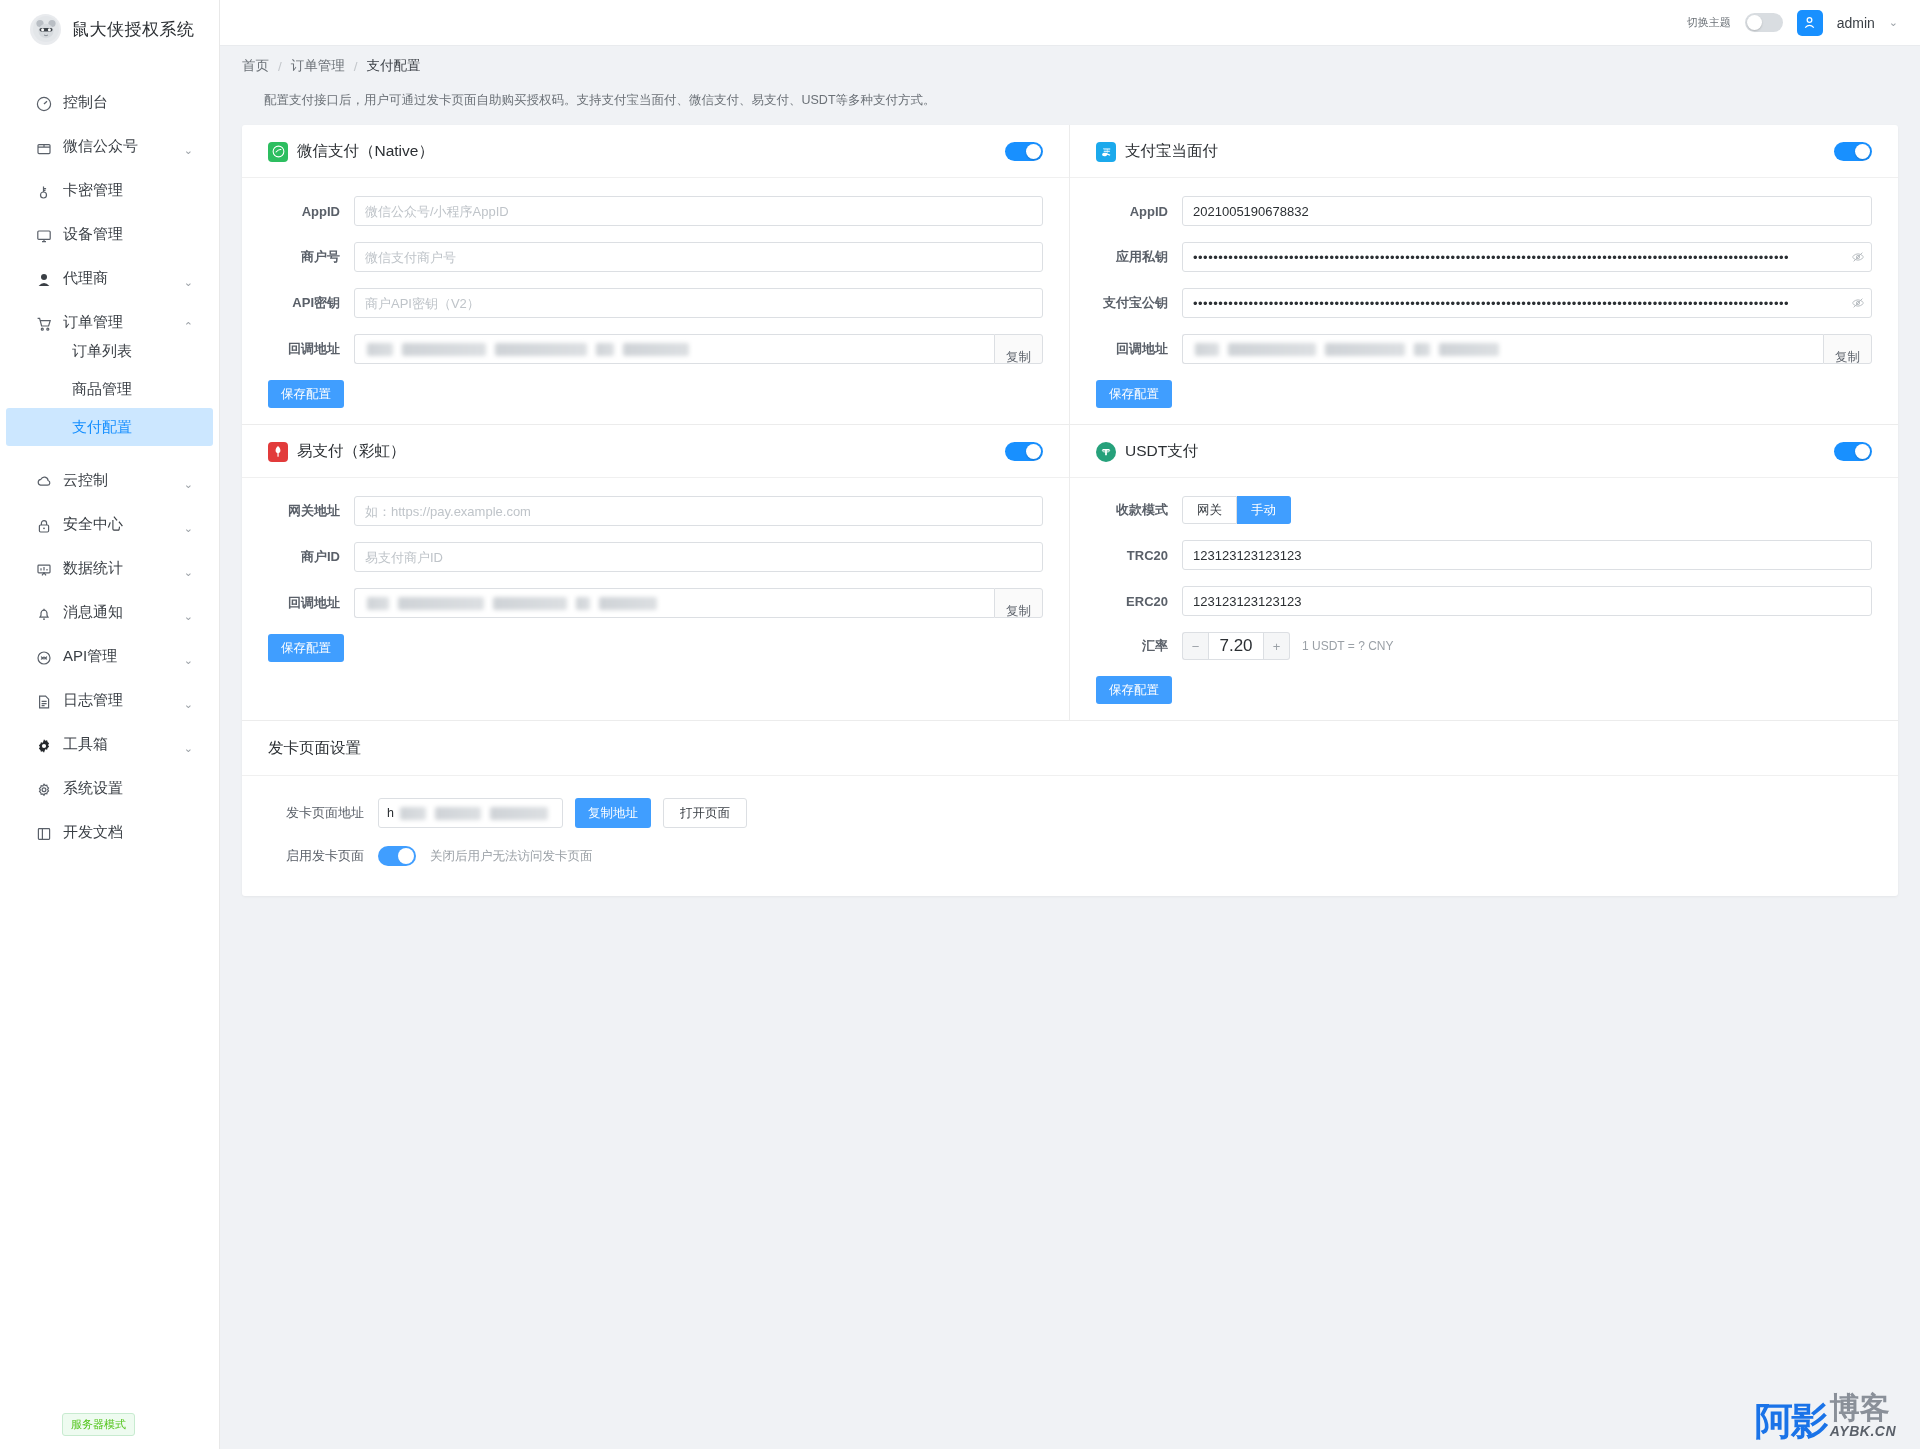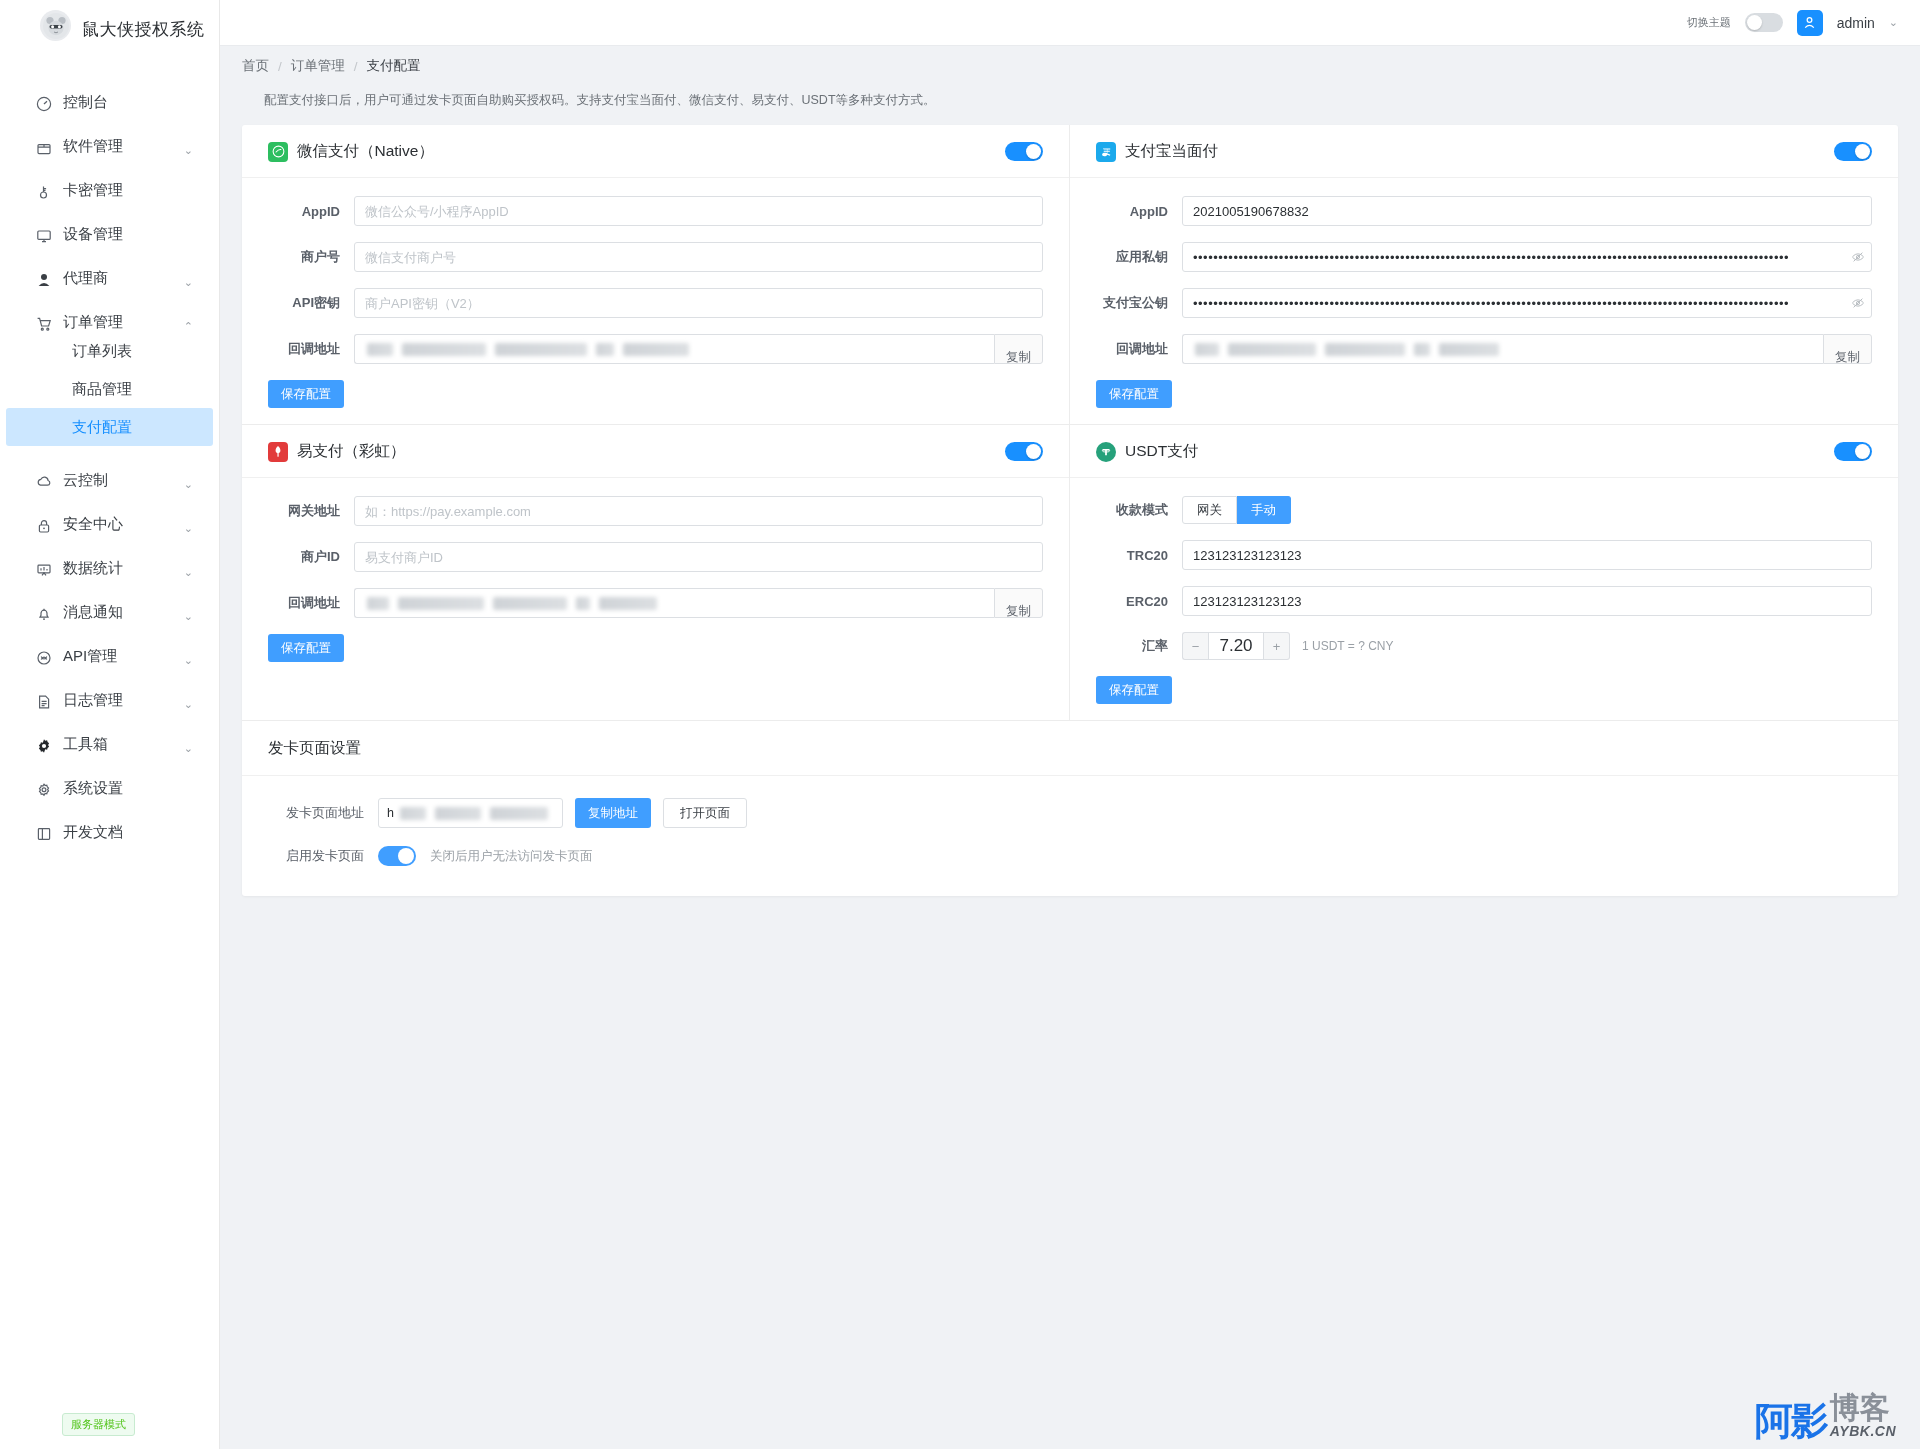--- a/index.html
+++ b/index.html
@@ -10,21 +10,21 @@
     overflow: hidden;
   }
   .app { display: flex; width: 1920px; height: 1449px; }
 
   
   .sidebar {
     width: 220px; height: 1449px; background: #ffffff;
     border-right: 1px solid #e8e8e8;
     position: relative; flex: 0 0 220px;
   }
-  .brand { display: flex; align-items: flex-end; gap: 11px; padding: 17px 0 17px 40px; height: 58px; }
+  .brand { display: flex; align-items: center; gap: 11px; padding: 17px 0 17px 30px; height: 58px; }
   .brand-logo {
     width: 31px; height: 31px; border-radius: 50%;
     background: #e9ebee; display: flex; align-items: center; justify-content: center;
     overflow: hidden; flex: 0 0 31px;
   }
   .brand-title { font-size: 17px; color: #2b2f33; letter-spacing: .5px; white-space: nowrap; }
 
   .nav { padding-top: 10px; }
   .nav-item {
     display: flex; align-items: flex-end; height: 44px;
@@ -209,21 +209,21 @@
         <span class="caret"></span>
       </div>
 
       <div class="nav-item">
         <span class="ico">
           <svg width="16" height="16" viewBox="0 0 16 16" fill="none" stroke="#5a6069" stroke-width="1.2">
               <rect x="2" y="4.6" width="12" height="9" rx="1"></rect>
               <path d="M2 7.2h12M8 4.6v2.6"></path>
             </svg>
         </span>
-        <span class="lbl">软件管理</span>
+        <span class="lbl">微信公众号</span>
         <span class="caret">⌄</span>
       </div>
 
       <div class="nav-item">
         <span class="ico">
           <svg width="16" height="16" viewBox="0 0 16 16" fill="none" stroke="#5a6069" stroke-width="1.2">
               <circle cx="7.5" cy="11" r="3"></circle>
               <path d="M7.5 8V2.6M7.5 4.6h2.6M7.5 6.4h2"></path>
             </svg>
         </span>

